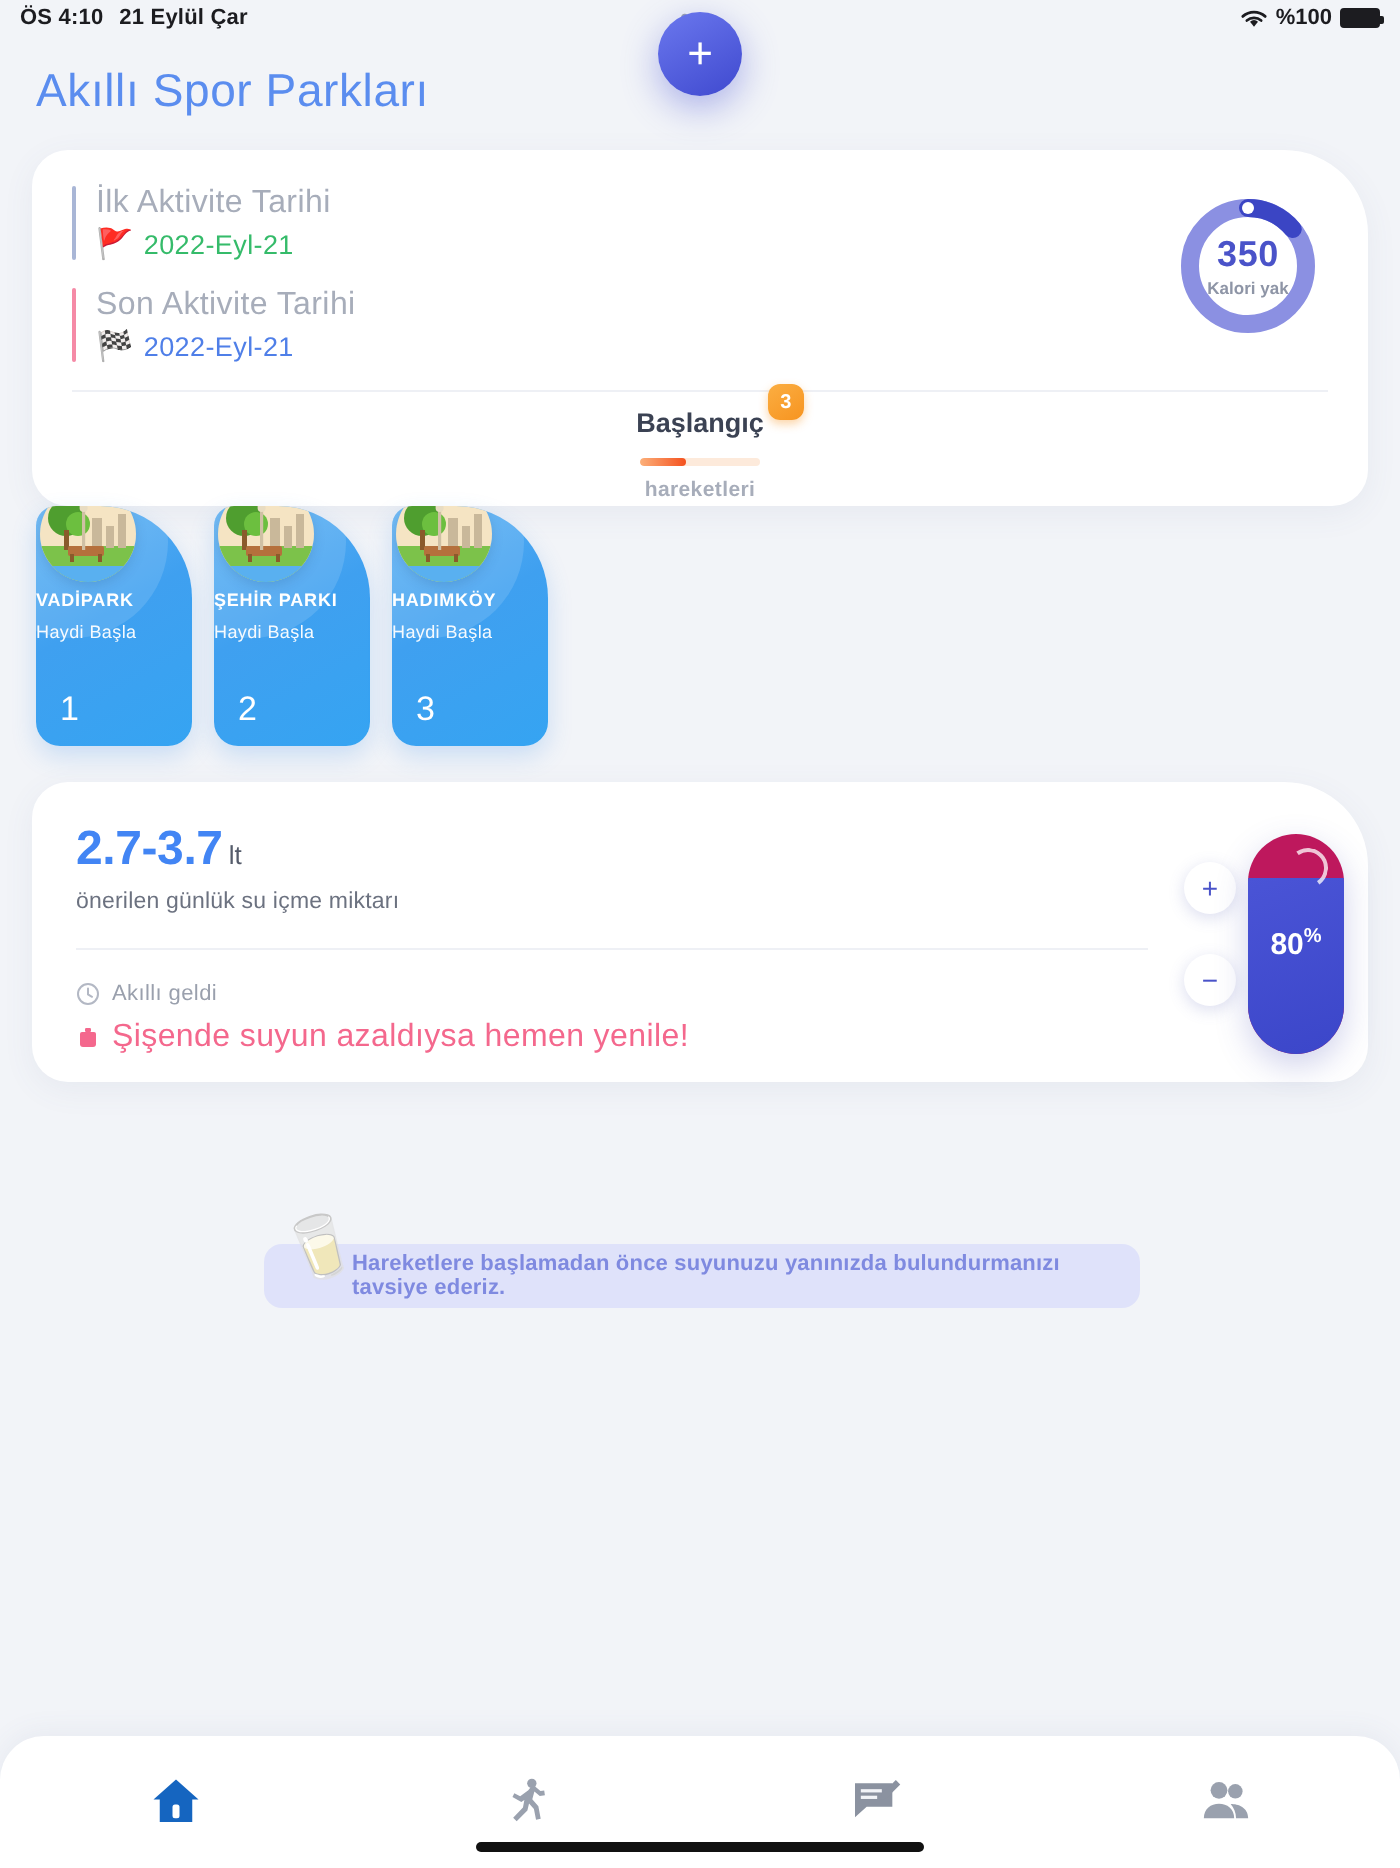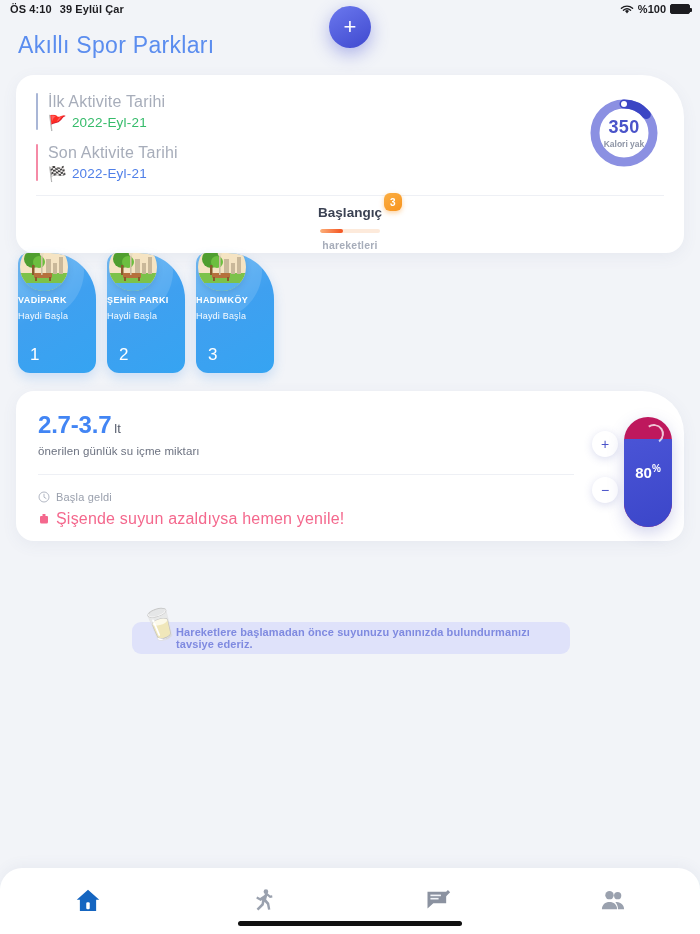--- a/index.html
+++ b/index.html
@@ -186,21 +186,21 @@
   }
 </style>
 </head>
 <body>
 
 <div class="screen">
 
   <div class="statusbar">
     <div class="sb-left">
       <span>ÖS 4:10</span>
-      <span>39 Eylül Çar</span>
+      <span>21 Eylül Çar</span>
     </div>
     <div class="sb-center">•••</div>
     <div class="sb-right">
       <svg width="14" height="11" viewBox="0 0 14 11">
         <path d="M7 9.4 L9 6.9 A3.1 3.1 0 0 0 5 6.9 Z" fill="#1c1c20"></path>
         <path d="M1.4 4.2 A8.5 8.5 0 0 1 12.6 4.2" stroke="#1c1c20" stroke-width="1.4" fill="none" stroke-linecap="round"></path>
         <path d="M3.4 6.3 A5.5 5.5 0 0 1 10.6 6.3" stroke="#1c1c20" stroke-width="1.3" fill="none" stroke-linecap="round"></path>
       </svg>
       <span>%100</span>
       <span class="batt"></span>
@@ -342,21 +342,21 @@
     <div class="water-sub">önerilen günlük su içme miktarı</div>
 
     <div class="water-div"></div>
 
     <div class="water-note">
       <div class="note-line">
         <svg width="12" height="12" viewBox="0 0 12 12">
           <circle cx="6" cy="6" r="5" fill="none" stroke="#b3b8c4" stroke-width="1"></circle>
           <path d="M6 3.2 V6.2 L8 7.4" fill="none" stroke="#b3b8c4" stroke-width="1" stroke-linecap="round"></path>
         </svg>
-        <span class="note-gray">Başla geldi</span>
+        <span class="note-gray">Akıllı geldi</span>
       </div>
       <div class="note-line">
         <svg width="12" height="12" viewBox="0 0 12 12">
           <path d="M3 3 h6 a1 1 0 0 1 1 1 v5 a1.5 1.5 0 0 1 -1.5 1.5 h-5 A1.5 1.5 0 0 1 2 9 V4 a1 1 0 0 1 1 -1 z" fill="#f4688d"></path>
           <rect x="4.5" y="1" width="3" height="2" rx=".6" fill="#f4688d"></rect>
         </svg>
         <span class="note-pink">Şişende suyun azaldıysa hemen yenile!</span>
       </div>
     </div>
 

